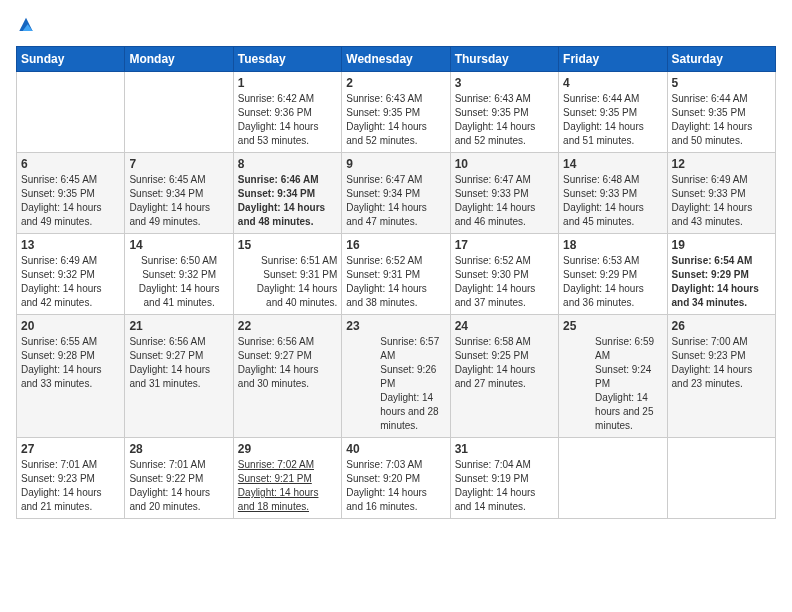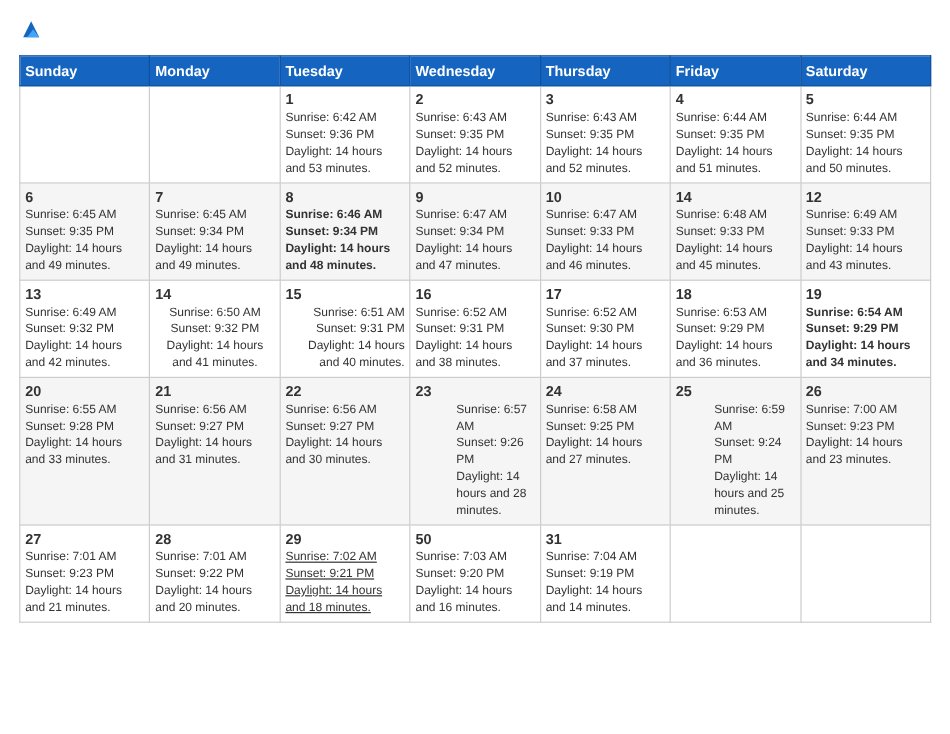--- a/index.html
+++ b/index.html
@@ -303,21 +303,21 @@
 Sunset: 9:22 PM
 Daylight: 14 hours and 20 minutes.</div>
         </td>
         <td>
           <span class="day-num">29</span>
           <div class="day-info" style="white-space: pre-line; text-decoration: underline;">Sunrise: 7:02 AM
 Sunset: 9:21 PM
 Daylight: 14 hours and 18 minutes.</div>
         </td>
         <td>
-          <span class="day-num">50</span>
+          <span class="day-num">40</span>
           <div class="day-info" style="white-space: pre-line;">Sunrise: 7:03 AM
 Sunset: 9:20 PM
 Daylight: 14 hours and 16 minutes.</div>
         </td>
         <td>
           <span class="day-num">31</span>
           <div class="day-info" style="white-space: pre-line;">Sunrise: 7:04 AM
 Sunset: 9:19 PM
 Daylight: 14 hours and 14 minutes.</div>
         </td>

